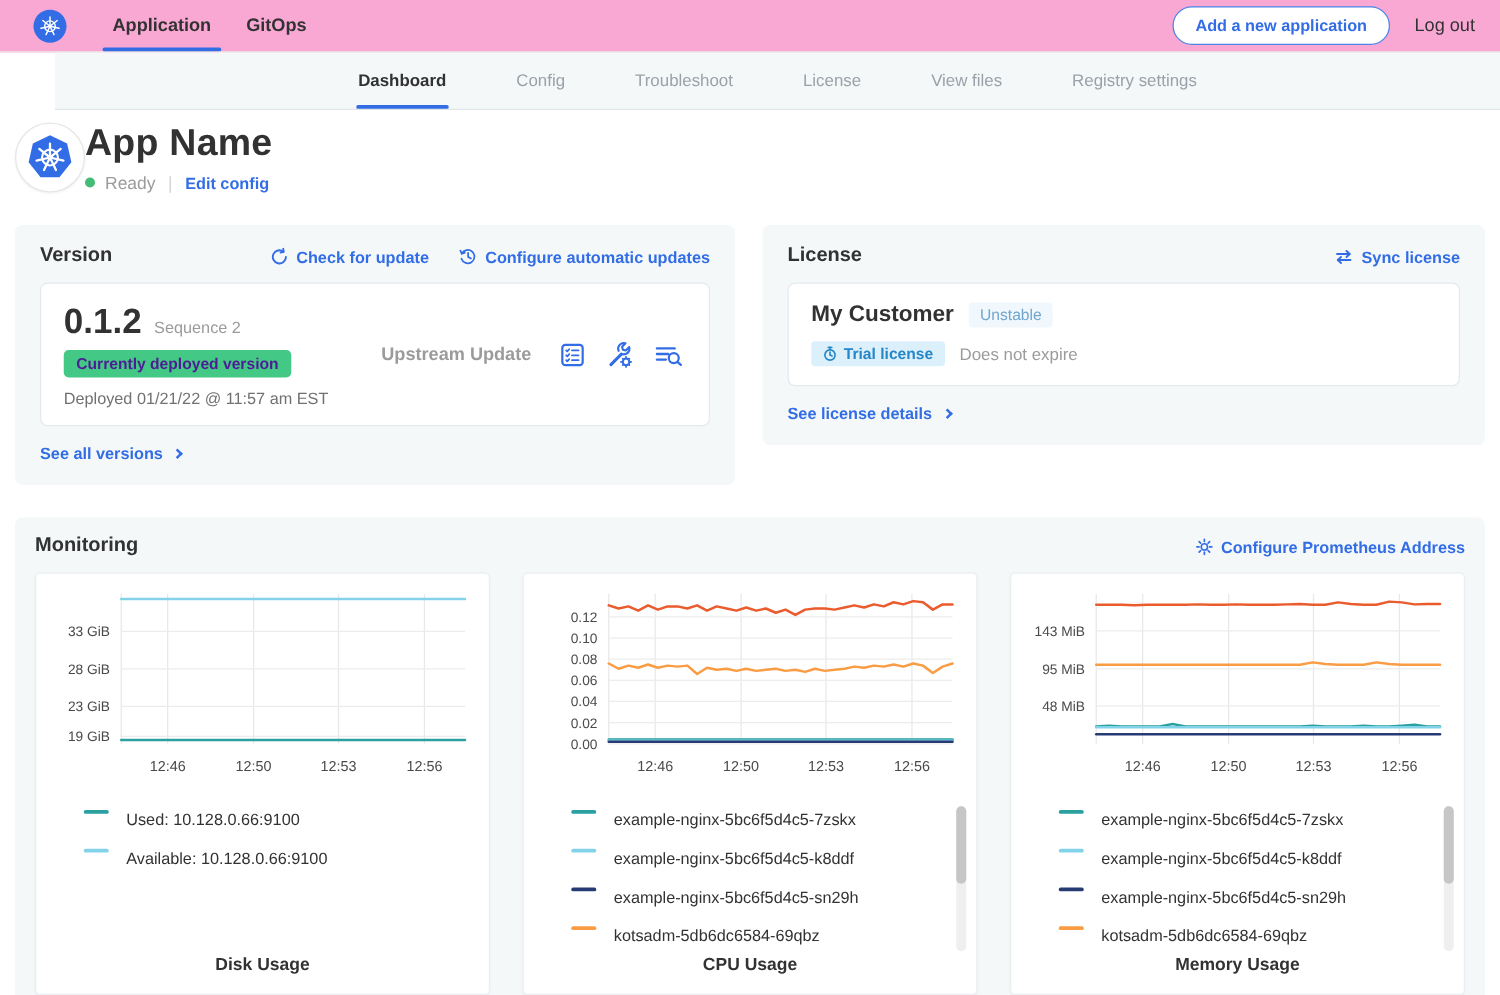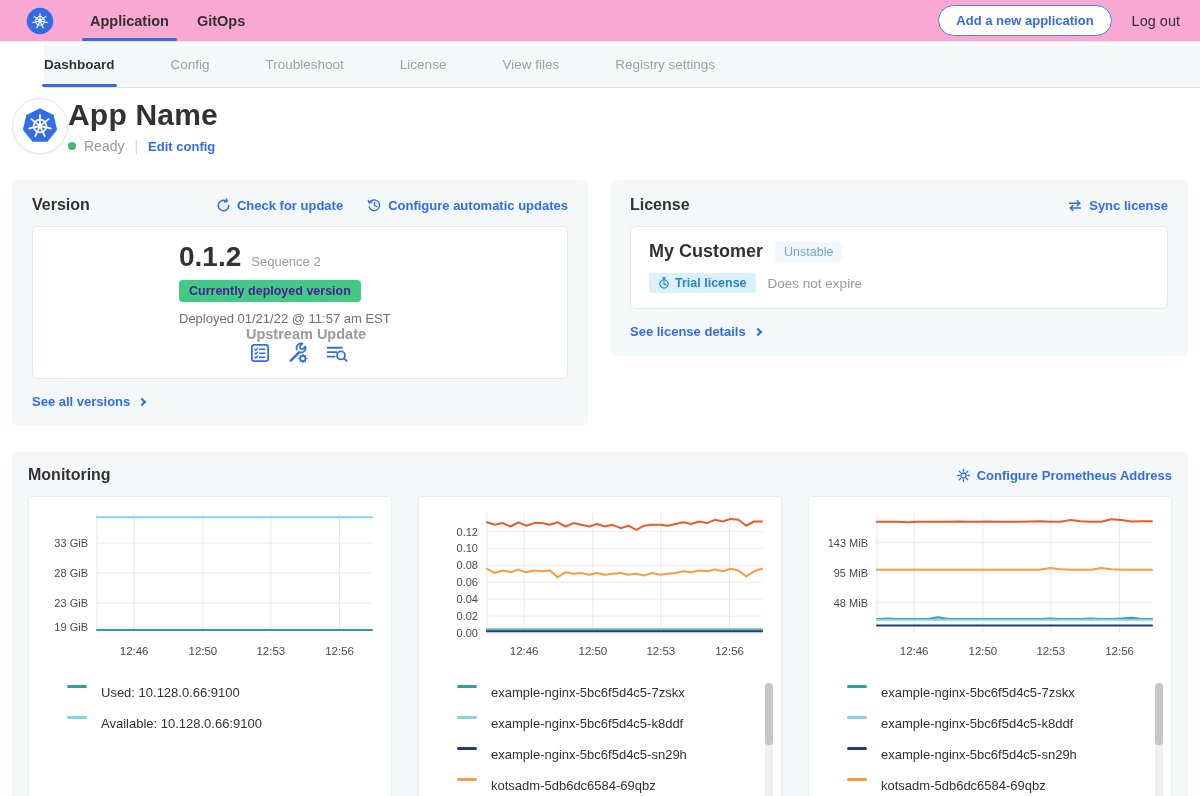--- a/index.html
+++ b/index.html
@@ -14,21 +14,21 @@
     font-size:14.5px; font-weight:bold; color:#323232; cursor:pointer; }
   .nav-tab.active::after { content:""; position:absolute; left:6px; right:6px; bottom:0;
     height:3px; background:#326de6; border-radius:2px; }
   .topnav-right { margin-left:auto; display:flex; align-items:center; gap:20px; }
   .add-btn { background:#fff; border:1px solid #4b84e8; color:#326de6; font-weight:bold;
     font-size:13px; padding:7px 17px; border-radius:18px; cursor:pointer;
     font-family:inherit; }
   .logout { font-size:14.5px; color:#323232; cursor:pointer; }
 
   
-  .subnav { height:46px; display:flex; gap:56px;
+  .subnav { height:46px; display:flex; justify-content:center; gap:56px;
     background:#f4f8f9; border-bottom:1px solid #e0e5e9;margin-left:44px; }
   .subnav-tab { position:relative; display:flex; align-items:center; font-size:13.5px;
     color:#9aa1a9; cursor:pointer; }
   .subnav-tab.active { color:#323232; font-weight:600; }
   .subnav-tab.active::after { content:""; position:absolute; left:-2px; right:-2px;
     bottom:0; height:3px; background:#326de6; border-radius:2px; }
 
   
   .apphead { display:flex; padding:10px 12px 14px; align-items:flex-start; }
   .avatar { width:56px; height:56px; border-radius:50%; background:#fff;
@@ -46,21 +46,21 @@
   
   .cards-row { display:flex; gap:22px; margin:12px 12px 0; align-items:flex-start; }
   .panel { background:#f4f8f9; border-radius:6px; padding:16px 20px 16px; }
   .version-panel { width:576px; flex:0 0 576px; }
   .license-panel { flex:1; }
   .panel-head { display:flex; align-items:center; }
   .panel-title { font-size:16px; font-weight:bold; }
   .panel-links { margin-left:auto; display:flex; gap:24px; align-items:center; }
   .inner-card { margin-top:12px; background:#fff; border:1px solid #e4e9ed;
     border-radius:6px; }
-  .ver-inner { padding:14px 20px 14px 18px; display:flex; align-items:center;flex-direction:column; }
+  .ver-inner { padding:14px 20px 14px 18px; display:flex; align-items:center; }
   .ver-left { width:240px; }
   .ver-row { display:flex; align-items:baseline; gap:10px; }
   .ver-num { font-size:28px; font-weight:bold; }
   .ver-seq { font-size:13px; color:#9b9b9b; }
   .deploy-badge { display:inline-block; background:#44c885; color:#4c1d95; font-size:12.5px;
     font-weight:bold; padding:4px 10px; border-radius:4px; margin:7px 0 9px; }
   .deployed-at { font-size:13px; color:#717171; }
   .ver-mid { flex:1; font-size:14.5px; font-weight:600; color:#9b9b9b; padding-left:14px; }
   .ver-icons { display:flex; gap:16px; align-items:center; color:#326de6; }
   .icon-btn { cursor:pointer; display:flex; }

